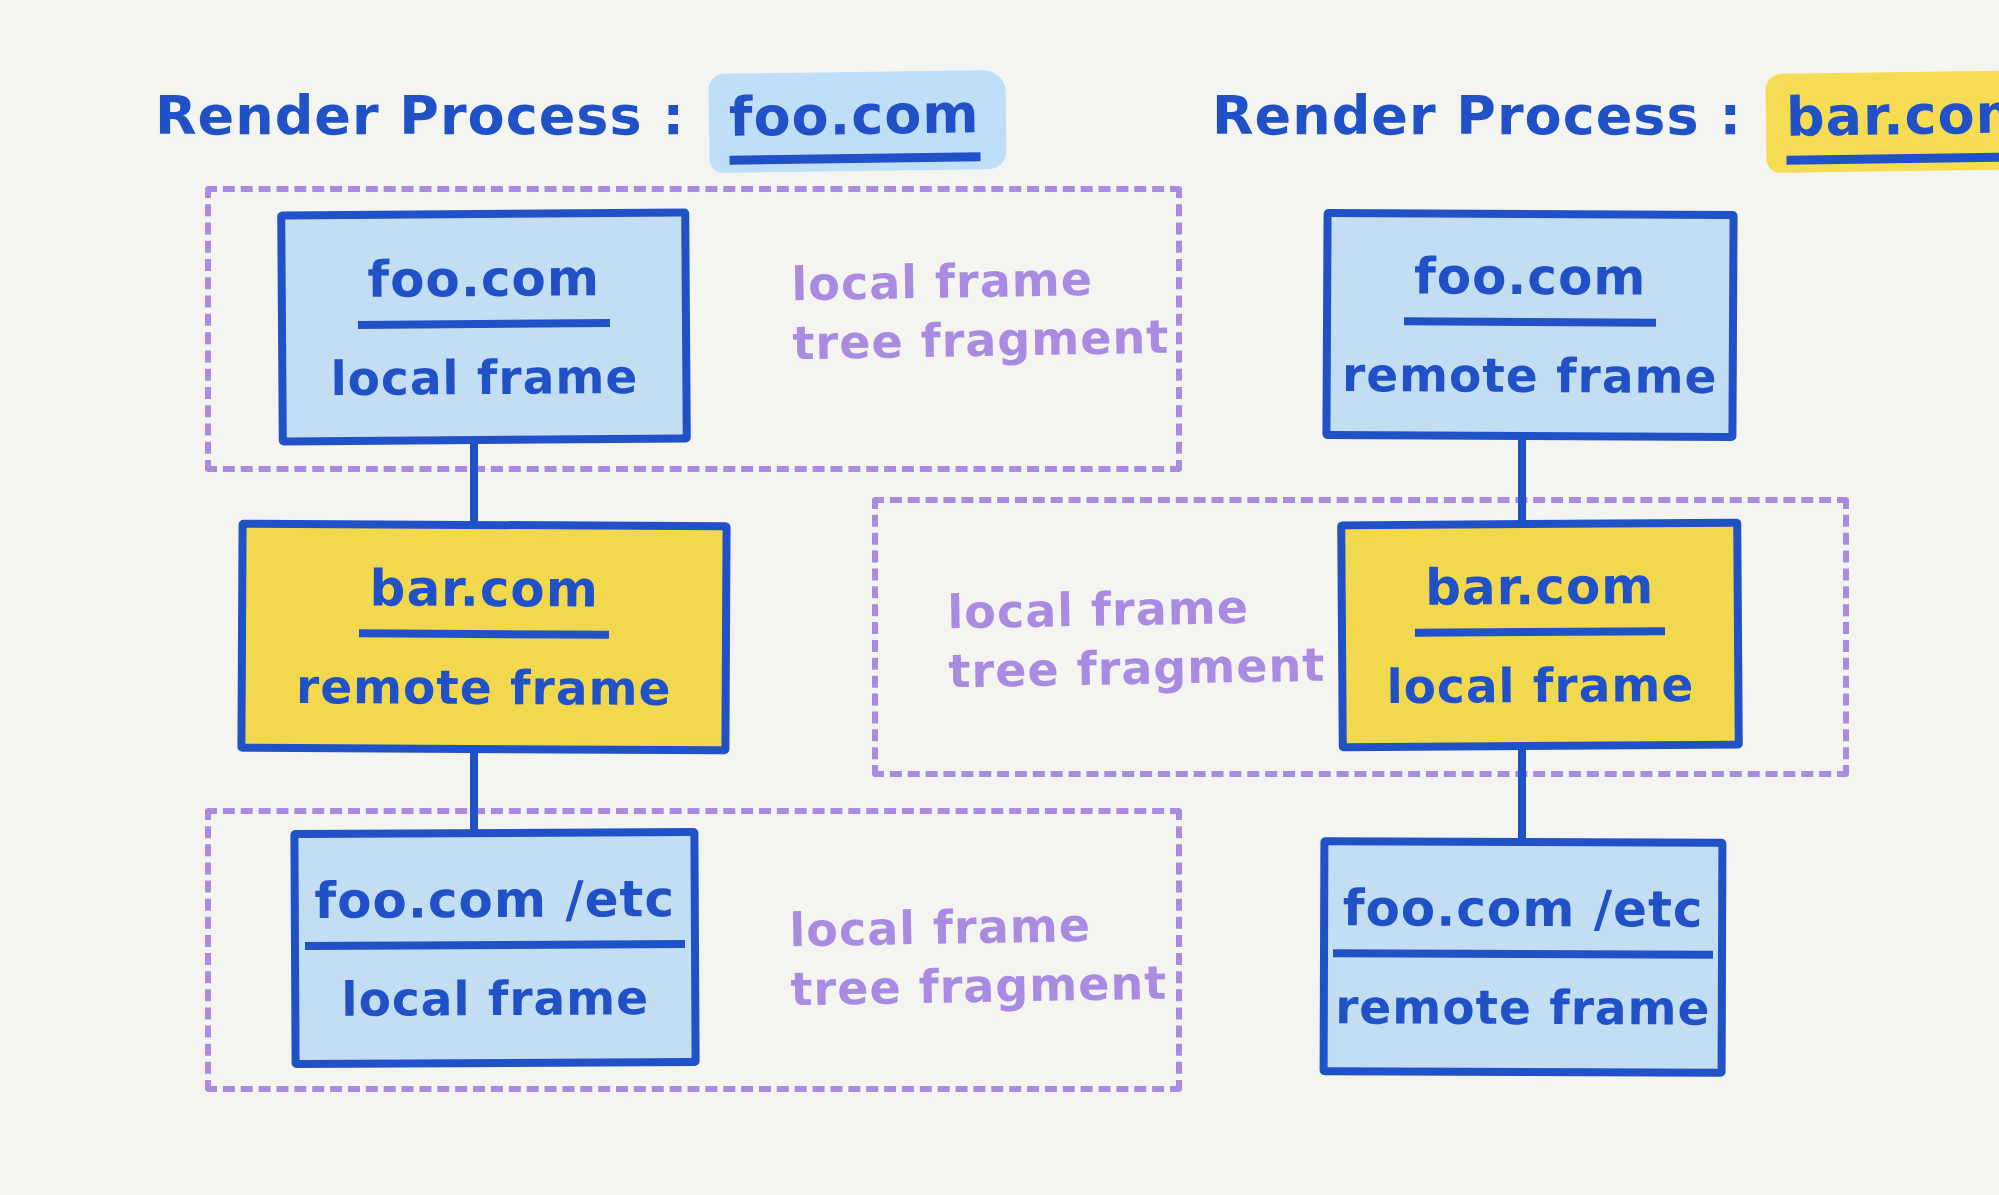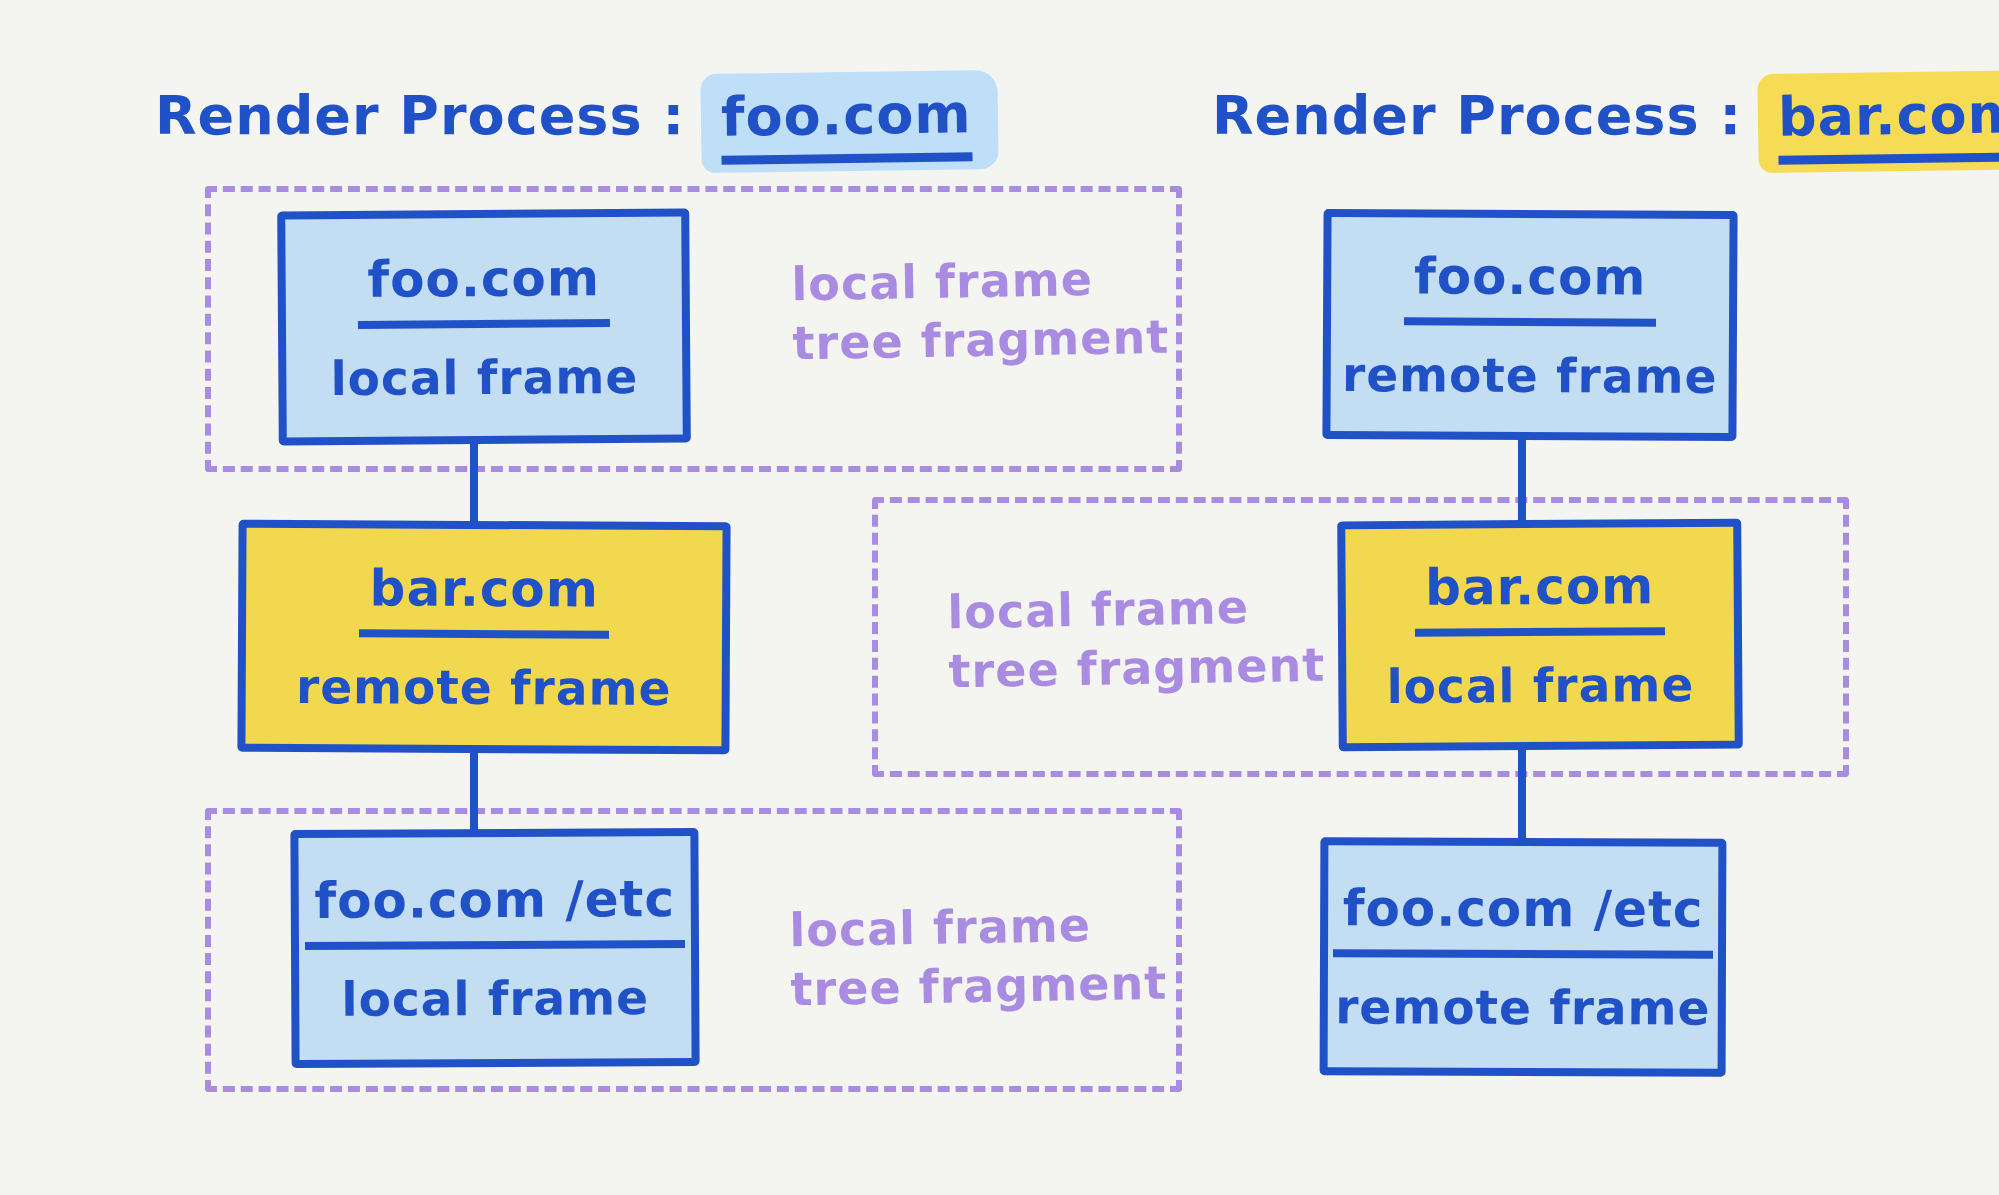--- a/index.html
+++ b/index.html
@@ -24,21 +24,21 @@
     background: var(--background);
     overflow: hidden;
   }
 
   
   .title {
     position: absolute;
     top: 72px;
     display: flex;
     align-items: baseline;
-    gap: 16px;
+    gap: 24px;
     color: var(--blue-stroke);
     font-size: 54px;
     letter-spacing: 1px;
     white-space: nowrap;
   }
   .title-left  { left: 155px; }
   .title-right { left: 1212px; }
   .domain-hl {
     display: inline-block;
     padding: 12px 26px 8px 20px;

